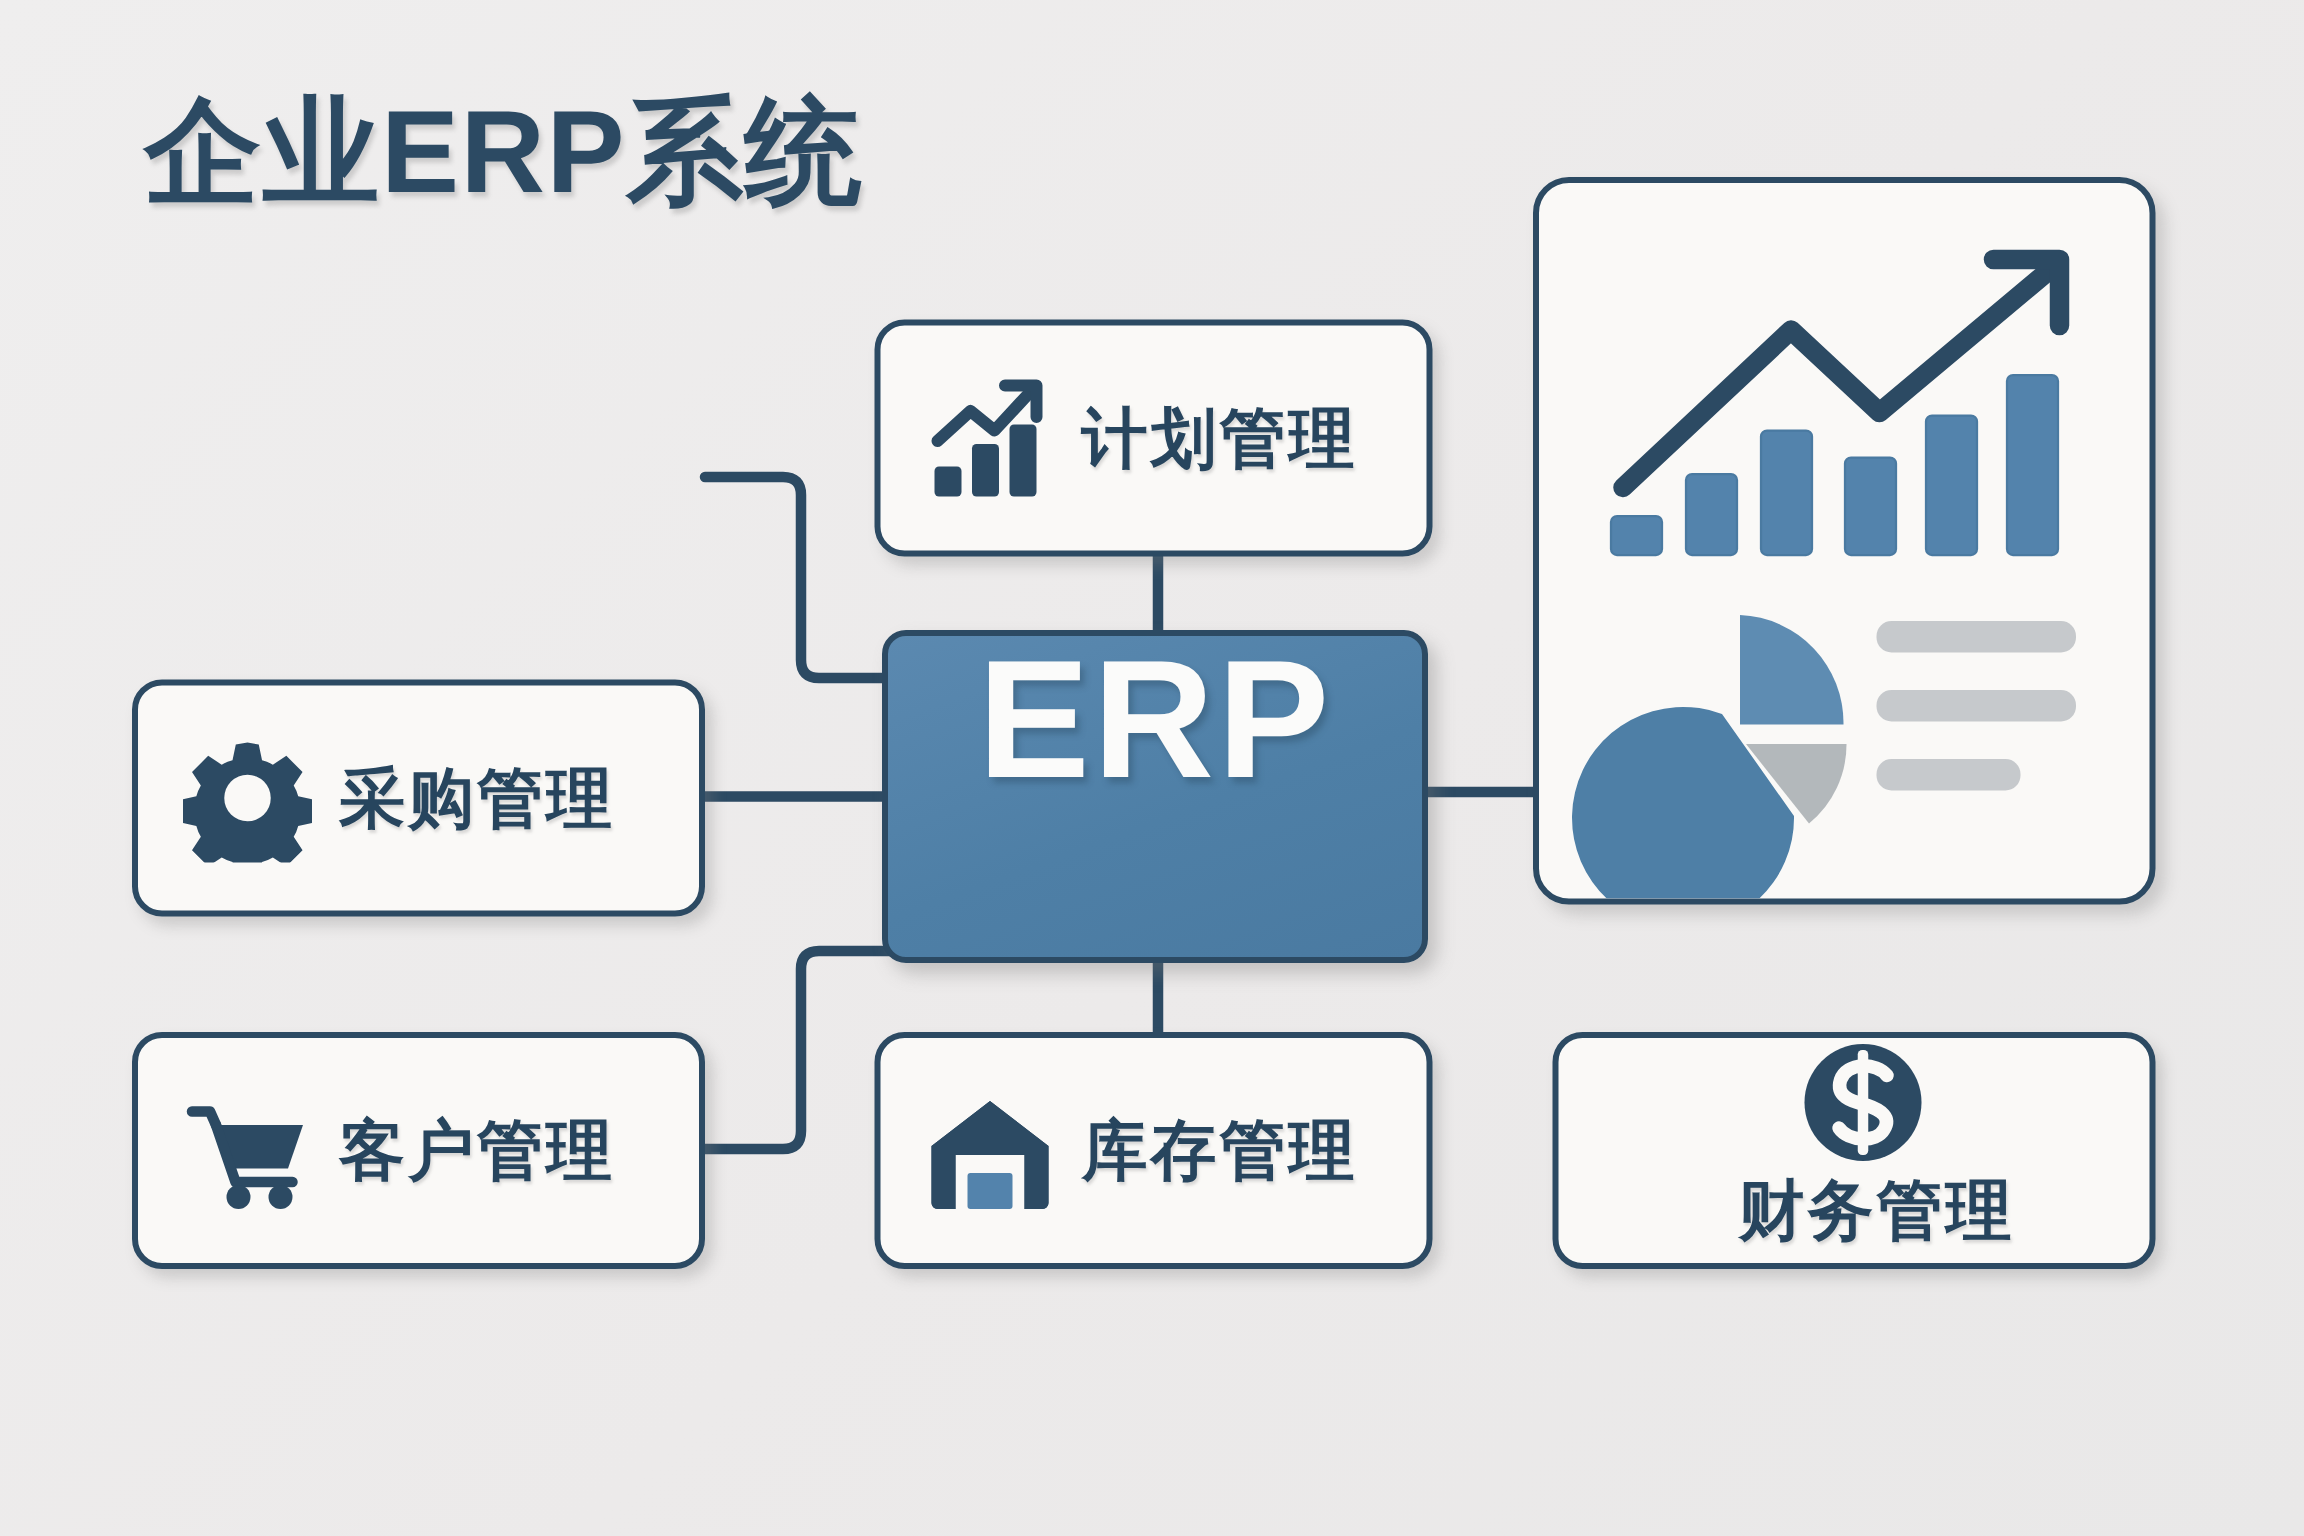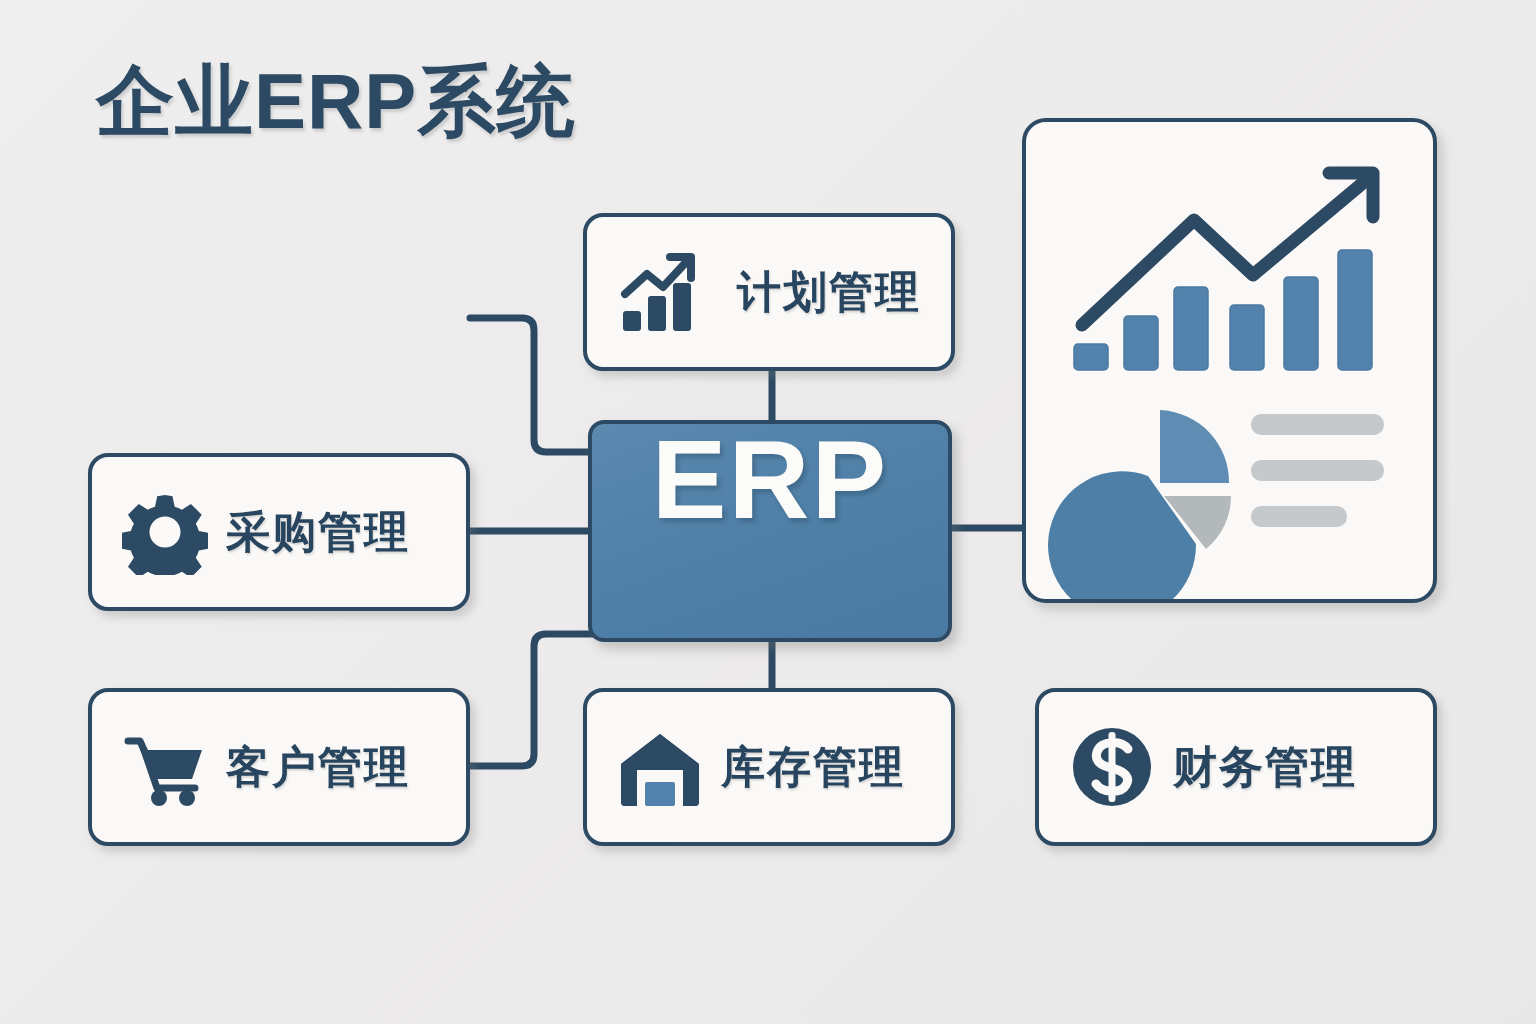--- a/index.html
+++ b/index.html
@@ -66,23 +66,23 @@
   .module {
     width: 382px;
     height: 158px;
     padding-left: 30px;
   }
   .module .icon-wrap { width: 86px; height: 86px; margin-right: 18px; }
 
   #card-customer  { left: 88px;  top: 218px; }
   #card-production{ left: 88px;  top: 453px; }
   #card-procure   { left: 88px;  top: 688px; }
-  #card-plan      { left: 583px; top: 213px; width: 372px; gap: 16px; }
+  #card-plan      { left: 583px; top: 213px; width: 372px; }
   #card-inventory { left: 583px; top: 688px; width: 372px; }
-  #card-finance   { left: 1035px;top: 688px; width: 402px; }
+  #card-finance   { left: 1035px;top: 688px; width: 402px; flex-direction: column; }
 
   
   #erp-core {
     position: absolute;
     left: 588px;
     top: 420px;
     width: 364px;
     height: 222px;
     background: linear-gradient(160deg, #5b89b0 0%, #4e7fa6 55%, #4a7aa1 100%);
     border: 4px solid #2c4a63;

